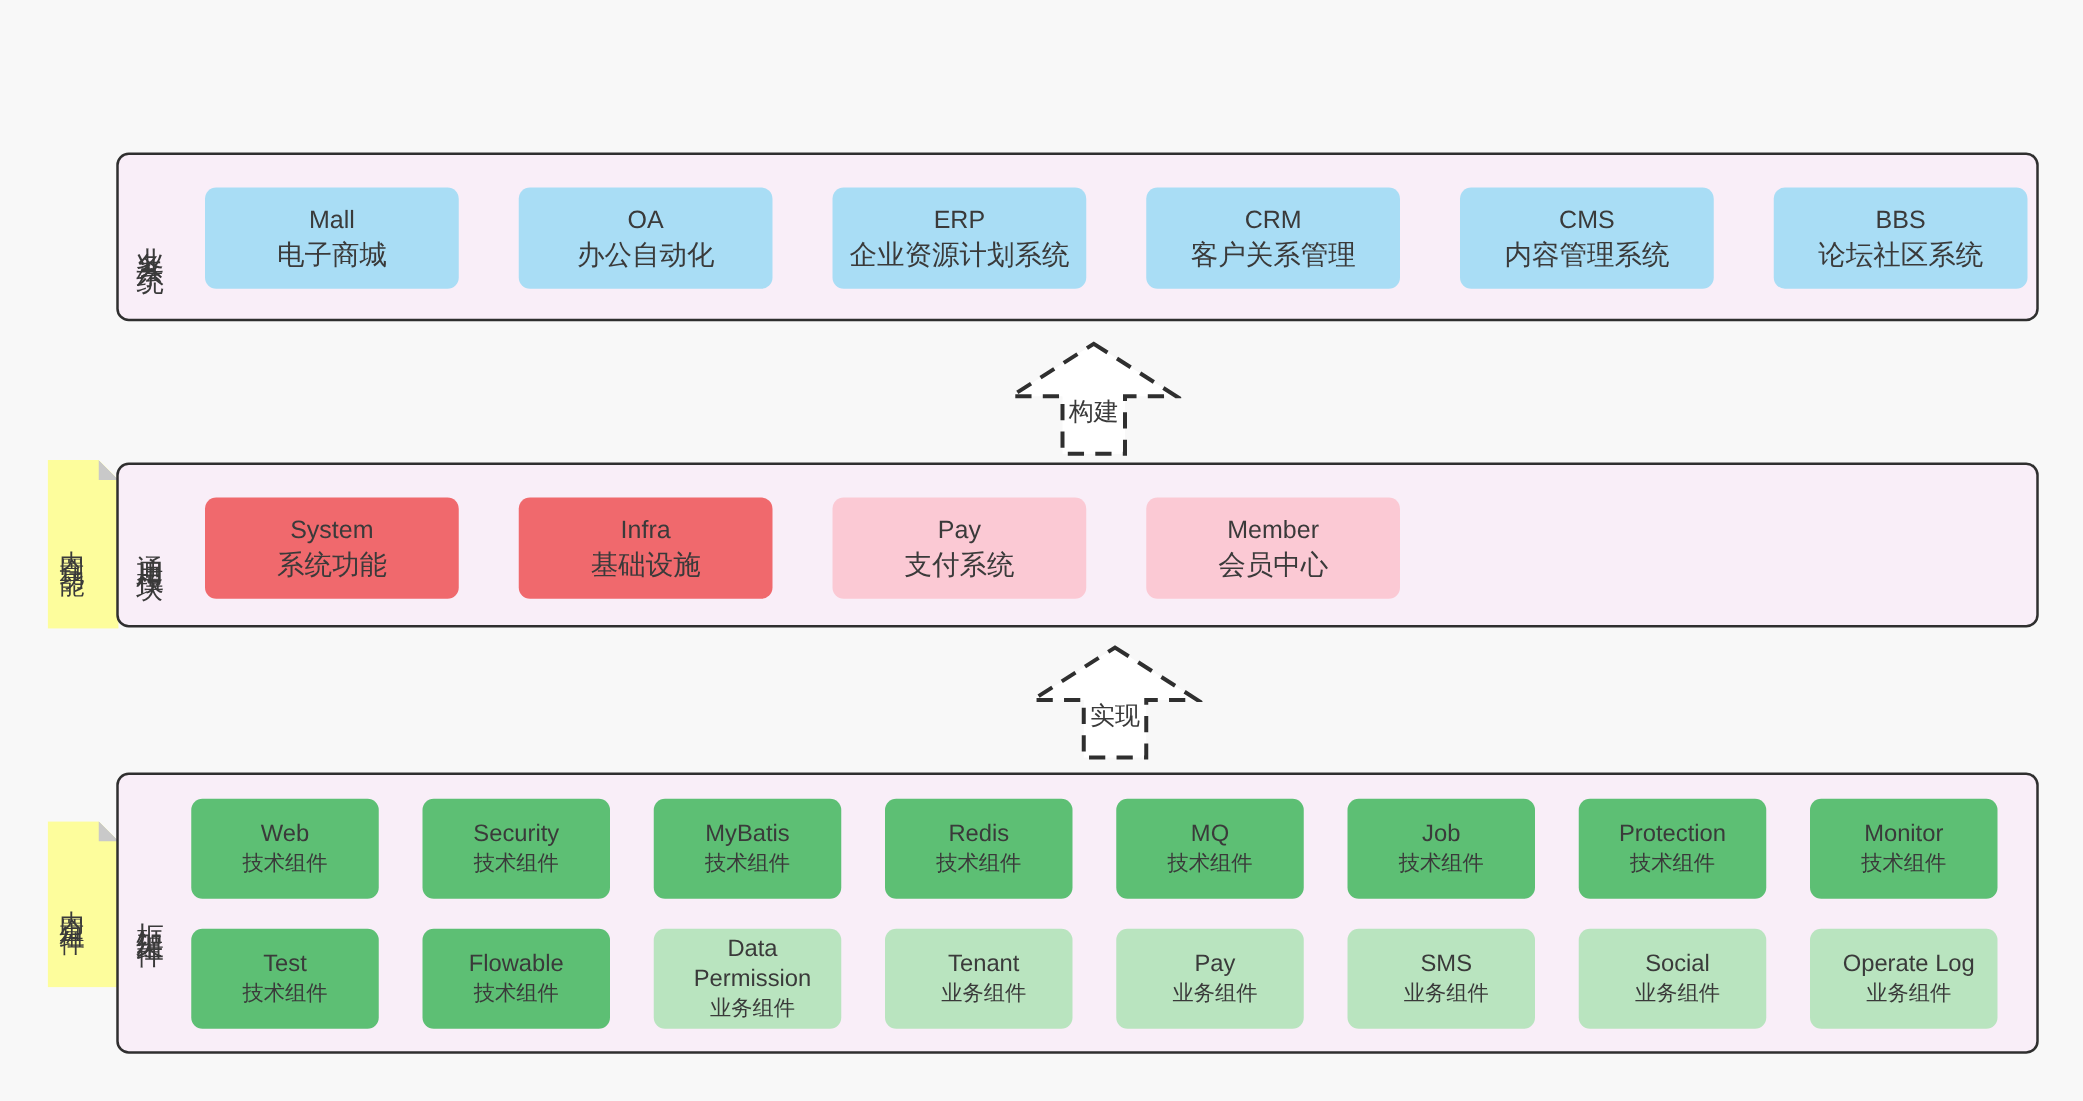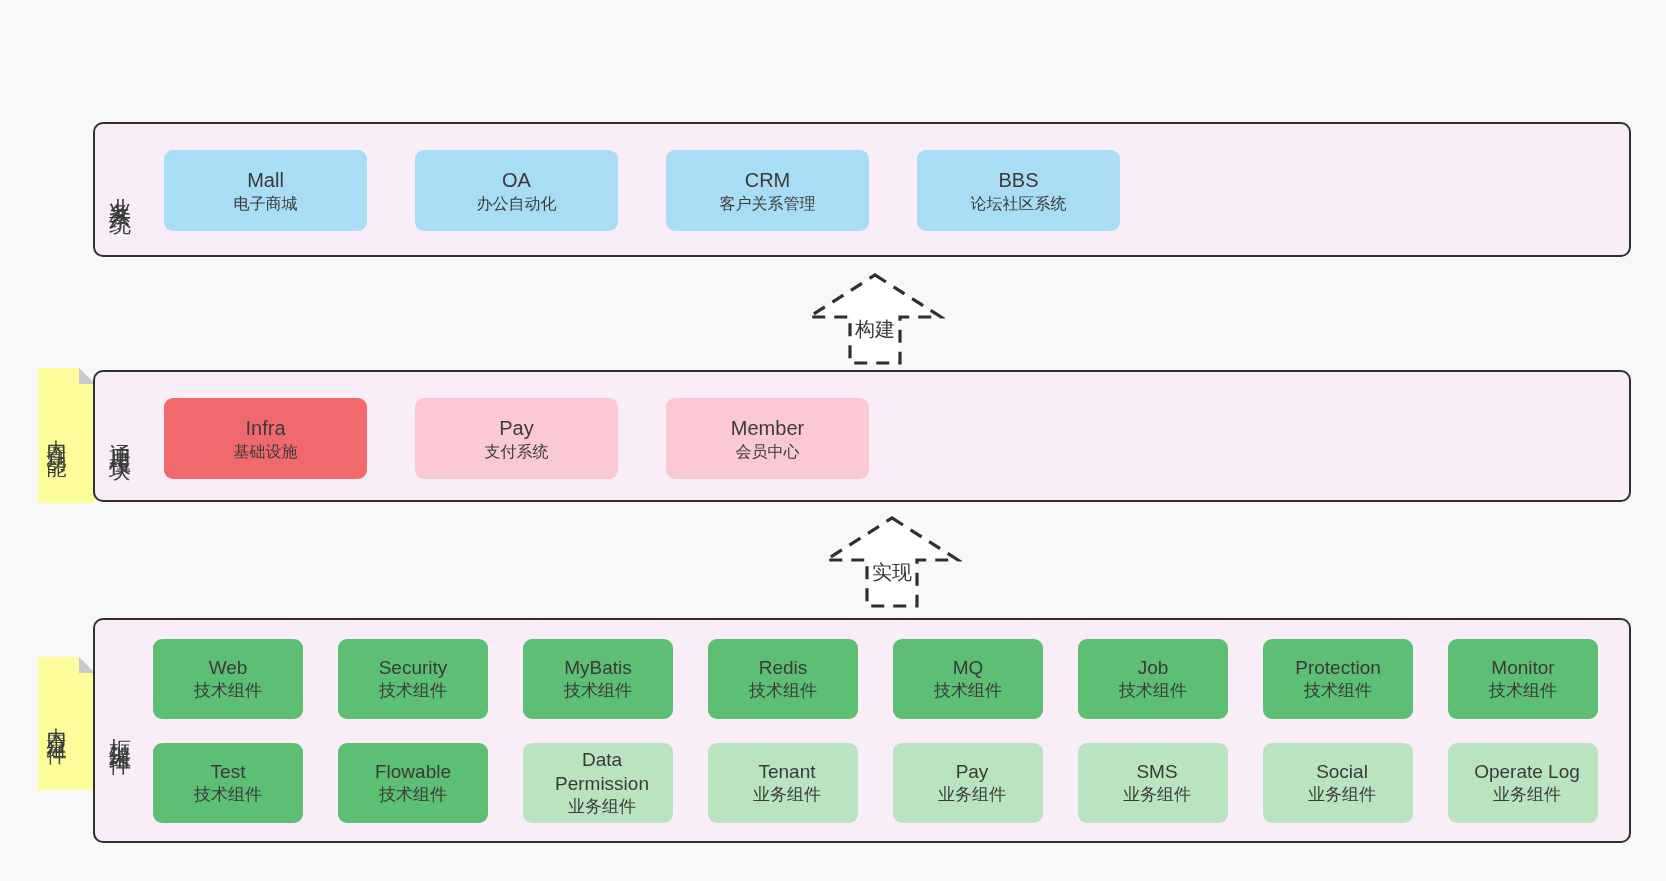--- a/index.html
+++ b/index.html
@@ -36,21 +36,21 @@
     display:grid;grid-template-columns:repeat(8,150px);
     column-gap:35px;row-gap:24px;
   }
   .box{
     display:flex;flex-direction:column;align-items:center;justify-content:center;
     border-radius:9px;text-align:center;box-sizing:border-box;padding:2px 4px;
   }
   .boxrow .box{width:203px;height:81px;}
   .boxgrid .box{width:150px;height:80px;}
   .box .t{font-size:20px;line-height:1.32;}
-  .box .s{font-size:16px;line-height:1.32;}
+  .box .s{font-size:22px;line-height:1.32;}
   .boxgrid .box .t{font-size:19px;line-height:1.25;}
   .boxgrid .box .s{font-size:17px;line-height:1.3;}
   .v-blue{background:var(--blue,#a9ddf5);}
   .v-red{background:var(--red,#f0696d);}
   .v-pink{background:var(--pink,#fbc9d4);}
   .v-green{background:var(--green_dark,#5dbf74);}
   .v-lgreen{background:var(--green_light,#b9e4bf);padding-left:12px;}
   .note{
     position:absolute;left:38px;width:57px;
     background:var(--yellow,#fdfd9c);
@@ -97,41 +97,53 @@
   <div class="boxrow">
     <div class="box v-blue">
       <div class="t">Mall</div>
       <div class="s">电子商城</div>
     </div>
     <div class="box v-blue">
       <div class="t">OA</div>
       <div class="s">办公自动化</div>
     </div>
     <div class="box v-blue">
+      <div class="t">ERP</div>
+      <div class="s">企业资源计划系统</div>
+    </div>
+    <div class="box v-blue">
       <div class="t">CRM</div>
       <div class="s">客户关系管理</div>
+    </div>
+    <div class="box v-blue">
+      <div class="t">CMS</div>
+      <div class="s">内容管理系统</div>
     </div>
     <div class="box v-blue">
       <div class="t">BBS</div>
       <div class="s">论坛社区系统</div>
     </div>
   </div>
 </section>
 
 <svg class="arrow arrow-1" viewBox="0 0 140 94" preserveAspectRatio="none">
   <polygon points="70,3 136,45 95,45 95,91 45,91 45,45 4,45"></polygon>
   <text x="70" y="64">构建</text>
 </svg>
 
 <section class="panel panel-2">
   <div class="vlabel">
     <span>通用模块</span>
   </div>
   <div class="boxrow">
     <div class="box v-red">
+      <div class="t">System</div>
+      <div class="s">系统功能</div>
+    </div>
+    <div class="box v-red">
       <div class="t">Infra</div>
       <div class="s">基础设施</div>
     </div>
     <div class="box v-pink">
       <div class="t">Pay</div>
       <div class="s">支付系统</div>
     </div>
     <div class="box v-pink">
       <div class="t">Member</div>
       <div class="s">会员中心</div>

